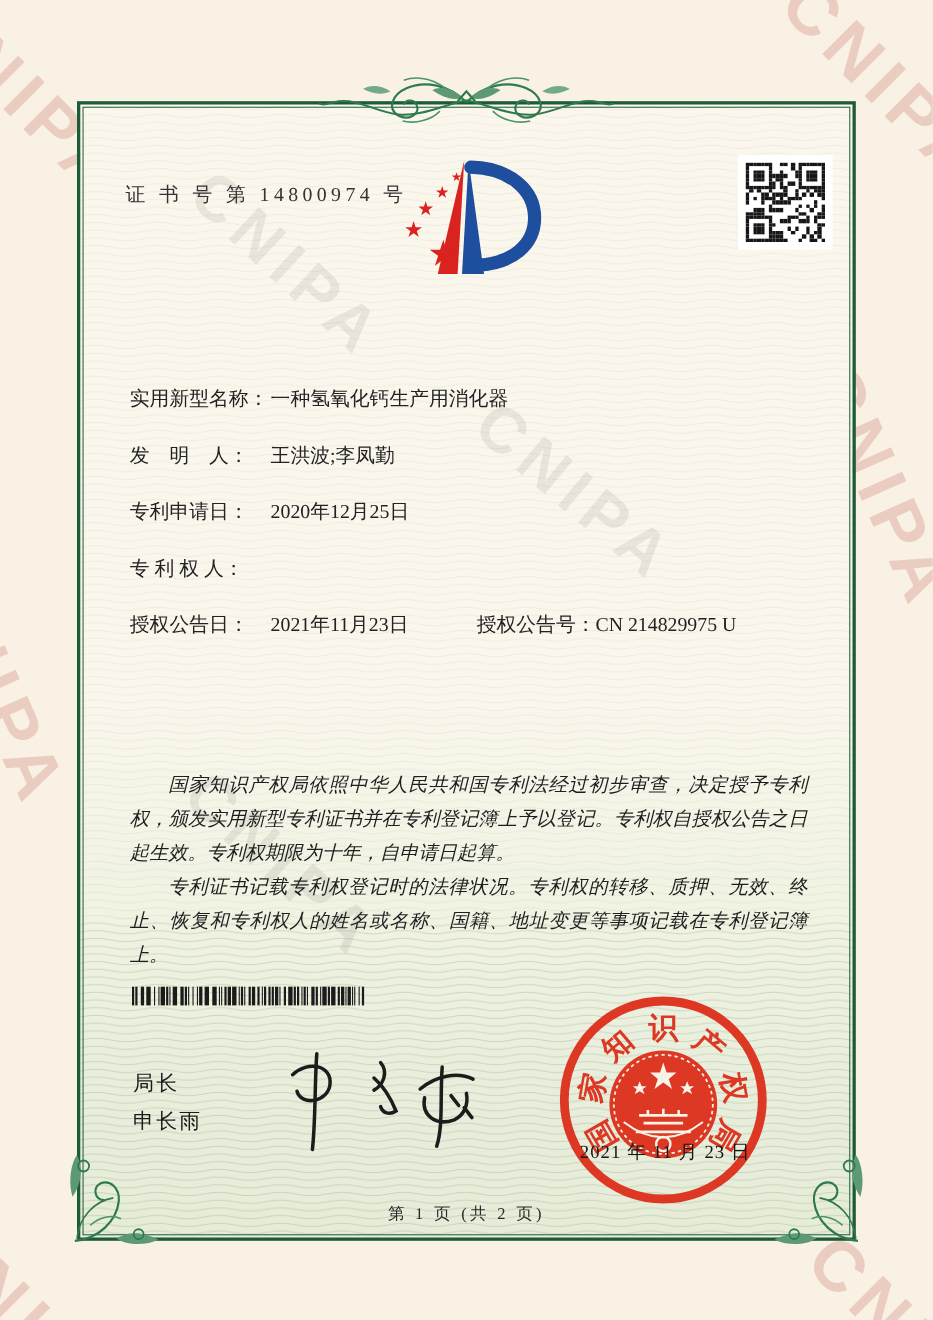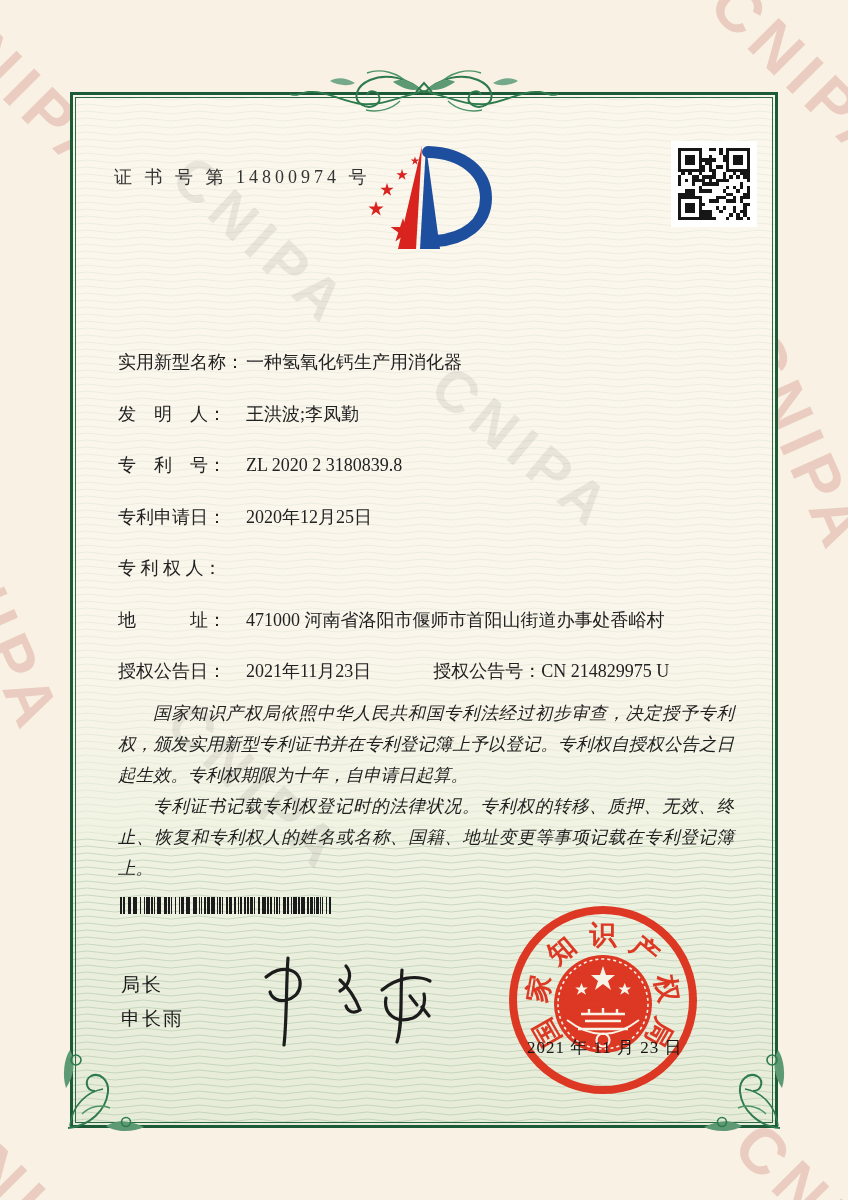--- a/index.html
+++ b/index.html
@@ -603,33 +603,25 @@
   <div class="fields">
     <div class="frow">
       <span class="flabel">实用新型名称：</span>
       <span class="fvalue">一种氢氧化钙生产用消化器</span>
     </div>
     <div class="frow">
       <span class="flabel">发　明　人：</span>
       <span class="fvalue">王洪波;李凤勤</span>
     </div>
     <div class="frow">
-      <span class="flabel">专　利　号：</span>
-      <span class="fvalue">ZL 2020 2 3180839.8</span>
-    </div>
-    <div class="frow">
       <span class="flabel">专利申请日：</span>
       <span class="fvalue">2020年12月25日</span>
     </div>
     <div class="frow">
       <span class="flabel">专 利 权 人：</span>
-    </div>
-    <div class="frow">
-      <span class="flabel">地　　　址：</span>
-      <span class="fvalue">471000 河南省洛阳市偃师市首阳山街道办事处香峪村</span>
     </div>
     <div class="grant-row">
       <span class="flabel">授权公告日：</span>
       <span class="fvalue">2021年11月23日</span>
       <span class="pair2">
         <span class="flabel" style="min-width:0;">授权公告号：</span>
         <span class="fvalue">CN 214829975 U</span>
       </span>
     </div>
   </div>
@@ -741,14 +733,15 @@
           <path d="M73,127 h50"></path>
           <path d="M84,112 v-5 M98,112 v-6 M112,112 v-5"></path>
           <path d="M62,118 Q98,146 134,118" stroke-width="2"></path>
         </g>
         <circle cx="98" cy="138" r="6.5" fill="none" stroke="#faf4e8" stroke-width="2.2"></circle>
       </g>
     </g>
   </svg>
   <div class="seal-date">2021 年 11 月 23 日</div>
 
+  <div class="page-note">第 1 页 (共 2 页)</div>
 
 </div>
 
 </body></html>

